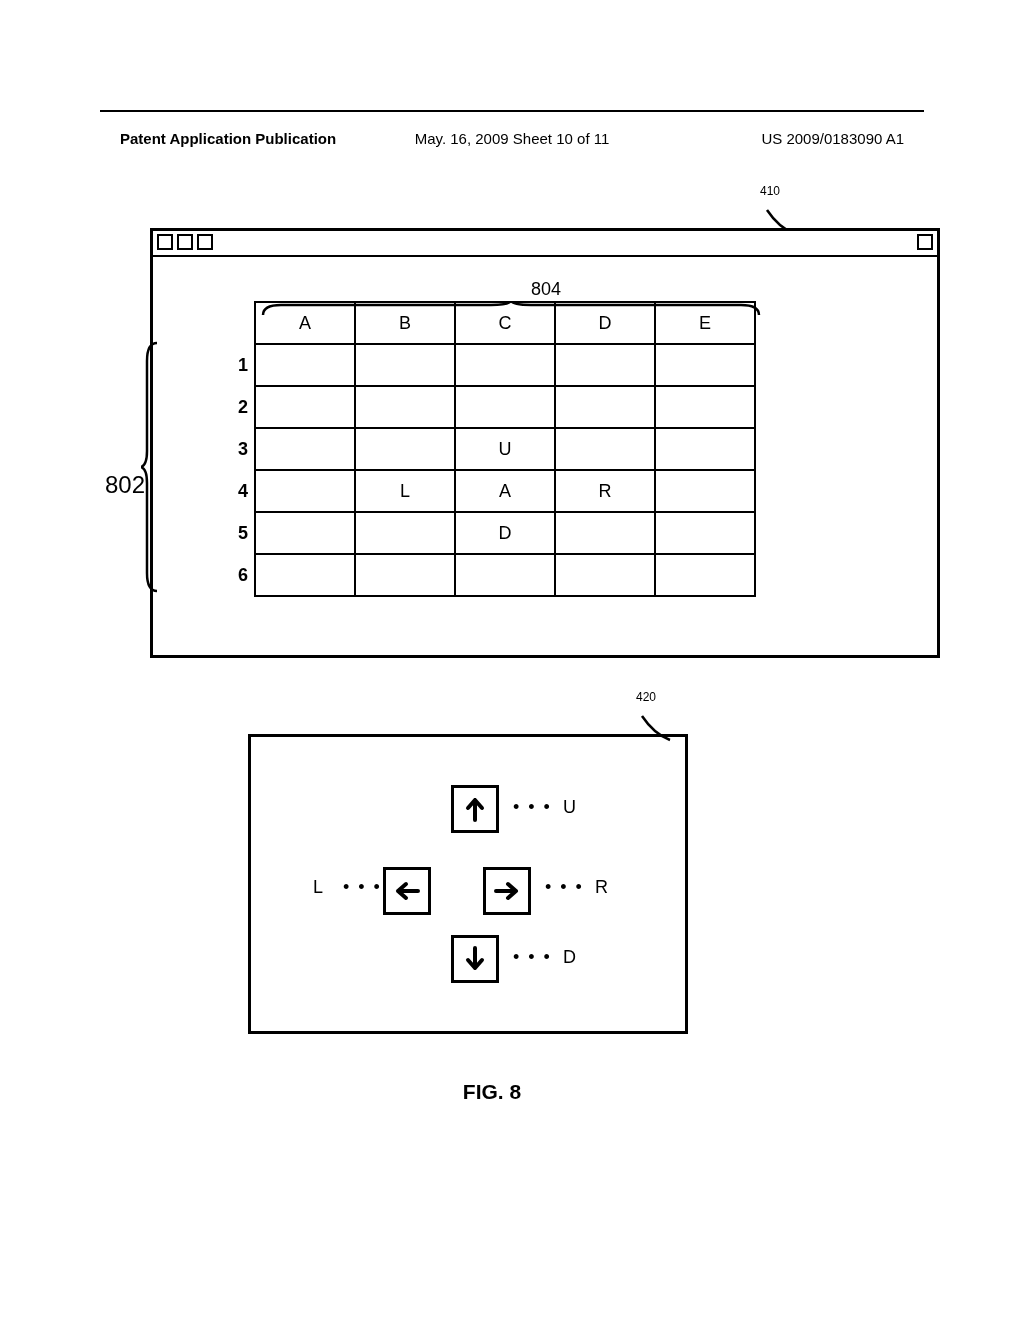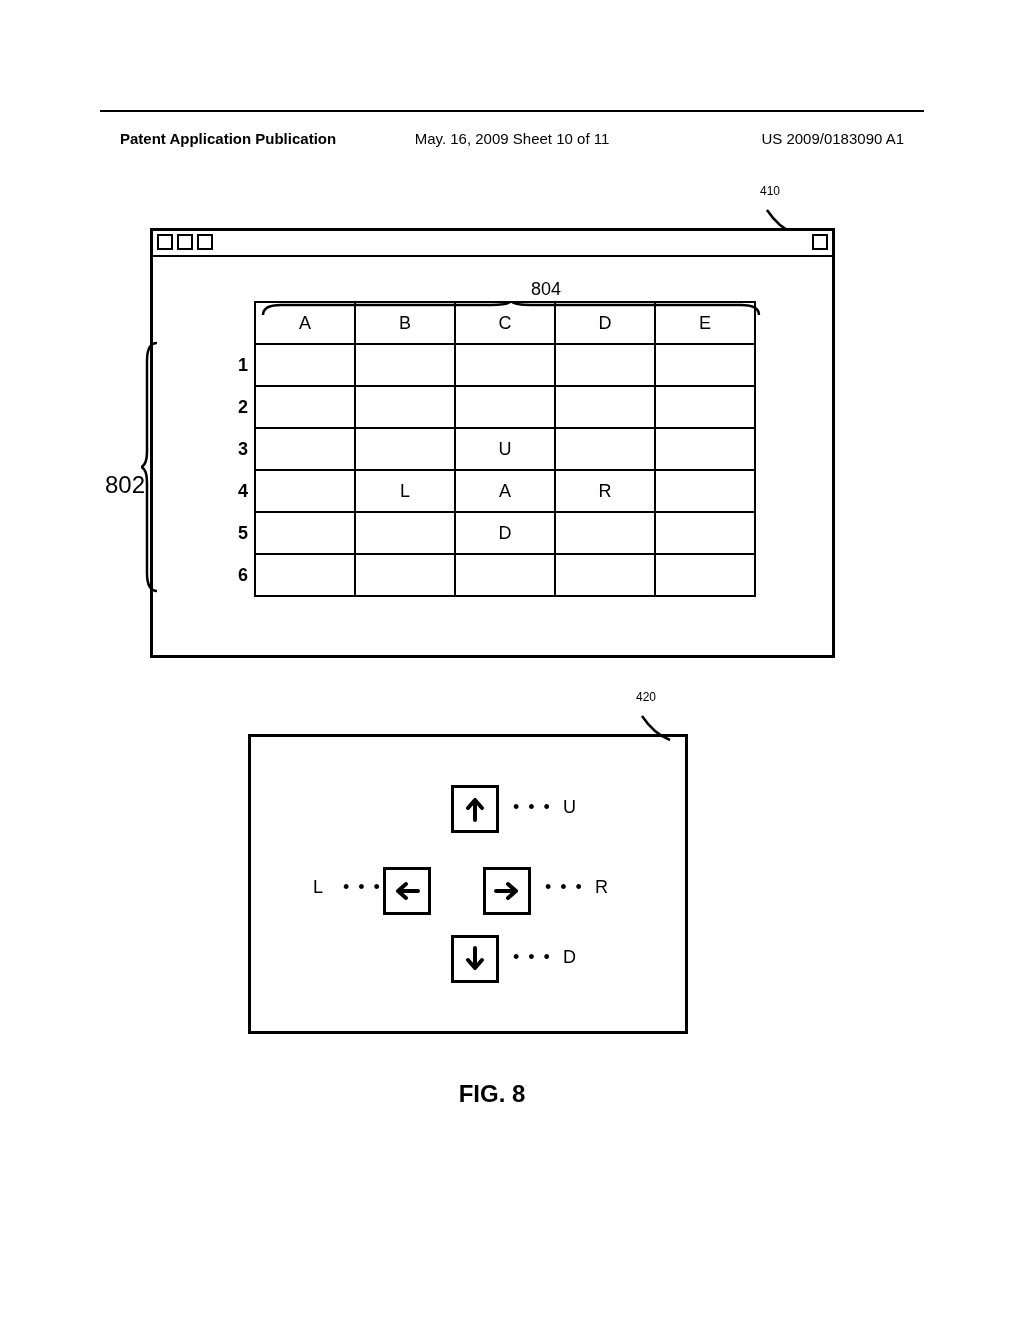--- a/index.html
+++ b/index.html
@@ -48,21 +48,21 @@
     font-size: 12px;
   }
   .ref410-lead {
     position: absolute;
     left: 615px; top: 18px;
     width: 40px; height: 30px;
   }
   .win410 {
     position: absolute;
     left: 0; top: 38px;
-    width: 685px; height: 430px;
+    width: 790px; height: 430px;
     border: 3px solid #000;
     background: #fff;
   }
   .titlebar {
     height: 26px;
     border-bottom: 2px solid #000;
     position: relative;
   }
   .tb-left { position: absolute; left: 4px; top: 3px; display: flex; gap: 4px; }
   .tb-left .sq, .tb-right .sq {
@@ -174,21 +174,21 @@
   .r-lbl  { left: 294px; top: 140px; }
   .r-code { left: 344px; top: 140px; }
   .d-lbl  { left: 262px; top: 210px; }
   .d-code { left: 312px; top: 210px; }
 
   .fig-caption {
     position: absolute;
     left: 0; top: 900px;
     width: 984px;
     text-align: center;
-    font-size: 24px;
+    font-size: 21px;
     font-weight: bold;
   }
 </style>
 </head>
 <body>
 
 <div class="page-header">
   <span class="left">Patent Application Publication</span>
   <span class="center">May. 16, 2009  Sheet 10 of 11</span>
   <span class="right">US 2009/0183090 A1</span>

